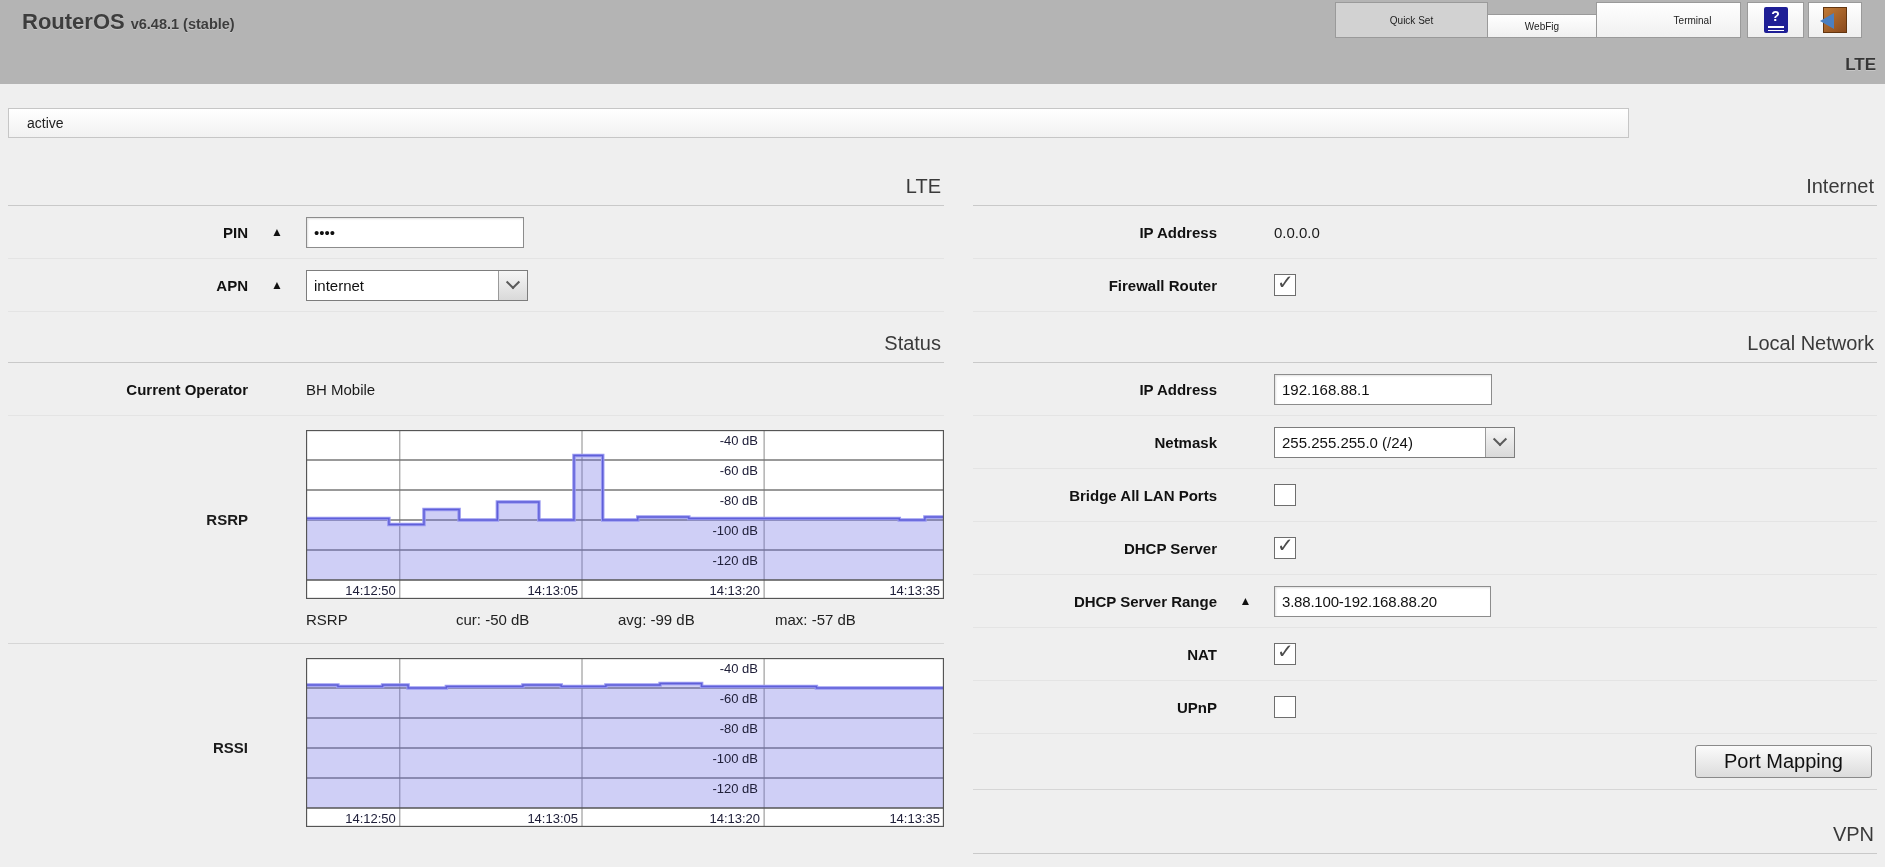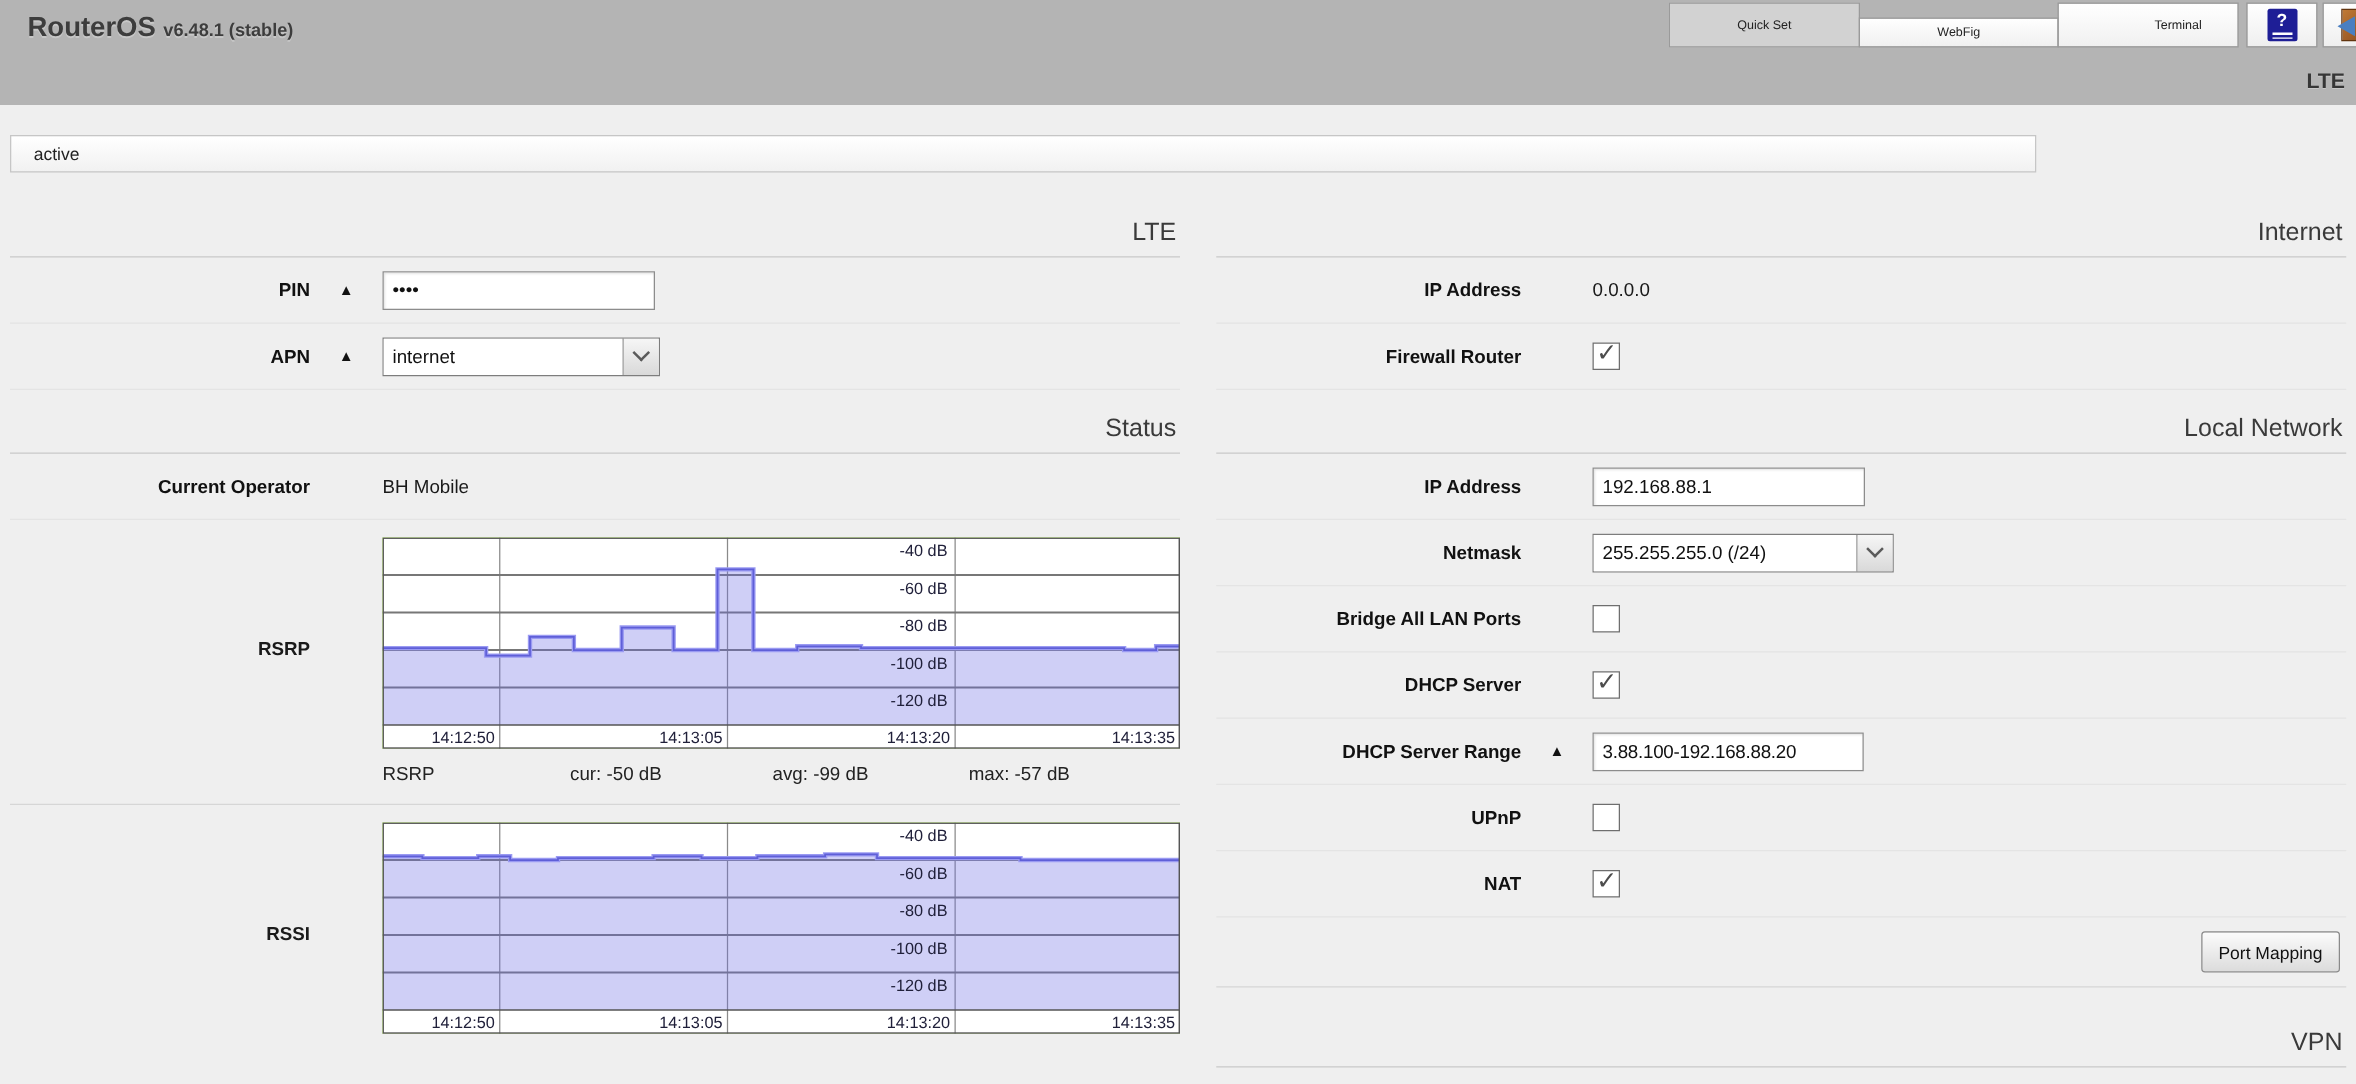--- a/index.html
+++ b/index.html
@@ -13,21 +13,21 @@
   .hdr{position:absolute;left:0;top:0;width:1885px;height:84px;background:#b4b4b4;}
   .brand{position:absolute;left:22px;top:9px;color:#3d3d3d;text-shadow:0 1px 0 rgba(255,255,255,.25);white-space:nowrap;}
   .brand .nm{font-size:22px;font-weight:bold;}
   .brand .ver{font-size:14.5px;font-weight:bold;margin-left:6px;}
   .tabs{position:absolute;left:1335px;top:2px;height:36px;display:flex;align-items:stretch;}
   .tab{box-sizing:border-box;border:1px solid #9a9a9a;background:linear-gradient(#ffffff,#f0f0f0);
        display:flex;align-items:center;justify-content:center;font-size:10px;color:#222;
        margin-left:-1px;cursor:pointer;}
   .tab.active{background:#d2d2d2;}
   .tab.t1{width:153px;margin-left:0;}
-  .tab.t2{width:160px;margin-top:12px;}
+  .tab.t2{width:110px;margin-top:12px;}
   .tab.t3{width:145px;padding-left:48px;}
   .iconbtn{box-sizing:border-box;border:1px solid #9a9a9a;background:linear-gradient(#ffffff,#efefef);
        width:57px;display:flex;align-items:center;justify-content:center;margin-left:6px;cursor:pointer;}
   .iconbtn.last{width:54px;margin-left:4px;}
   .book{position:relative;width:24px;height:26px;background:#1e1e96;border-radius:2px;}
   .book .q{position:absolute;left:0;right:0;top:1px;text-align:center;color:#fff;font-size:14px;font-weight:bold;}
   .book .bar{position:absolute;left:4px;right:4px;bottom:5px;height:2px;background:#fff;}
   .book .bar2{position:absolute;left:4px;right:4px;bottom:2px;height:1px;background:#fff;}
   .door{position:relative;width:24px;height:26px;background:linear-gradient(135deg,#c07a36,#8a4a1d);border:1px solid #63350f;box-sizing:border-box;}
   .door .arr{position:absolute;left:-4px;top:5px;width:0;height:0;border-top:8px solid transparent;border-bottom:8px solid transparent;border-right:14px solid #4a7fc1;}
@@ -70,21 +70,21 @@
   .chart-row{position:relative;box-sizing:border-box;}
   .chart-row.rsrp{height:183px;padding-top:14px;}
   .chart-row.rssi{height:300px;padding-top:14px;}
   .chart-label{position:absolute;left:0;width:240px;text-align:right;top:95px;font-weight:bold;font-size:15px;}
   .chartbox{position:absolute;left:298px;top:14px;width:638px;height:169px;background:#84cc16;}
   .stats-row{position:relative;height:44px;border-bottom:1px solid #d6d6d6;font-size:15px;color:#222;}
   .stats-row span{position:absolute;top:12px;}
   .s-name{left:298px;} .s-cur{left:448px;} .s-avg{left:610px;} .s-max{left:767px;}
   
   .btnrow{box-sizing:border-box;height:56px;border-bottom:1px solid #d6d6d6;display:flex;align-items:center;justify-content:flex-end;padding-right:5px;}
-  .pbtn{box-sizing:border-box;height:33px;padding:0 13px;font-size:14px;color:#111;
+  .pbtn{box-sizing:border-box;height:33px;padding:0 28px;font-size:20px;color:#111;
         background:linear-gradient(#fbfbfb,#dcdcdc);border:1px solid #8a8a8a;border-radius:3px;cursor:pointer;
         font-family:"Liberation Sans","DejaVu Sans",sans-serif;}
   svg text{font-family:"Liberation Sans","DejaVu Sans",sans-serif;}
 </style>
 </head>
 <body>
 
 <div class="hdr">
   <div class="brand">
     <span class="nm">RouterOS</span><span class="ver">v6.48.1 (stable)</span>
@@ -260,29 +260,29 @@
     <span class="checkbox checked"></span>
   </div>
 
   <div class="row">
     <div class="lbl">DHCP Server Range</div>
     <div class="mark"><span>▲</span></div>
     <input class="txt w217" type="text" value="3.88.100-192.168.88.20" style="">
   </div>
 
   <div class="row">
+    <div class="lbl">NAT</div>
+    <div class="mark"></div>
+    <span class="checkbox checked"></span>
+  </div>
+
+  <div class="row">
     <div class="lbl">UPnP</div>
     <div class="mark"></div>
     <span class="checkbox"></span>
-  </div>
-
-  <div class="row">
-    <div class="lbl">NAT</div>
-    <div class="mark"></div>
-    <span class="checkbox checked"></span>
   </div>
 
   <div class="btnrow">
     <button class="pbtn">Port Mapping</button>
   </div>
 
   <div class="sect h64">
       <span>VPN</span>
     </div>
 

